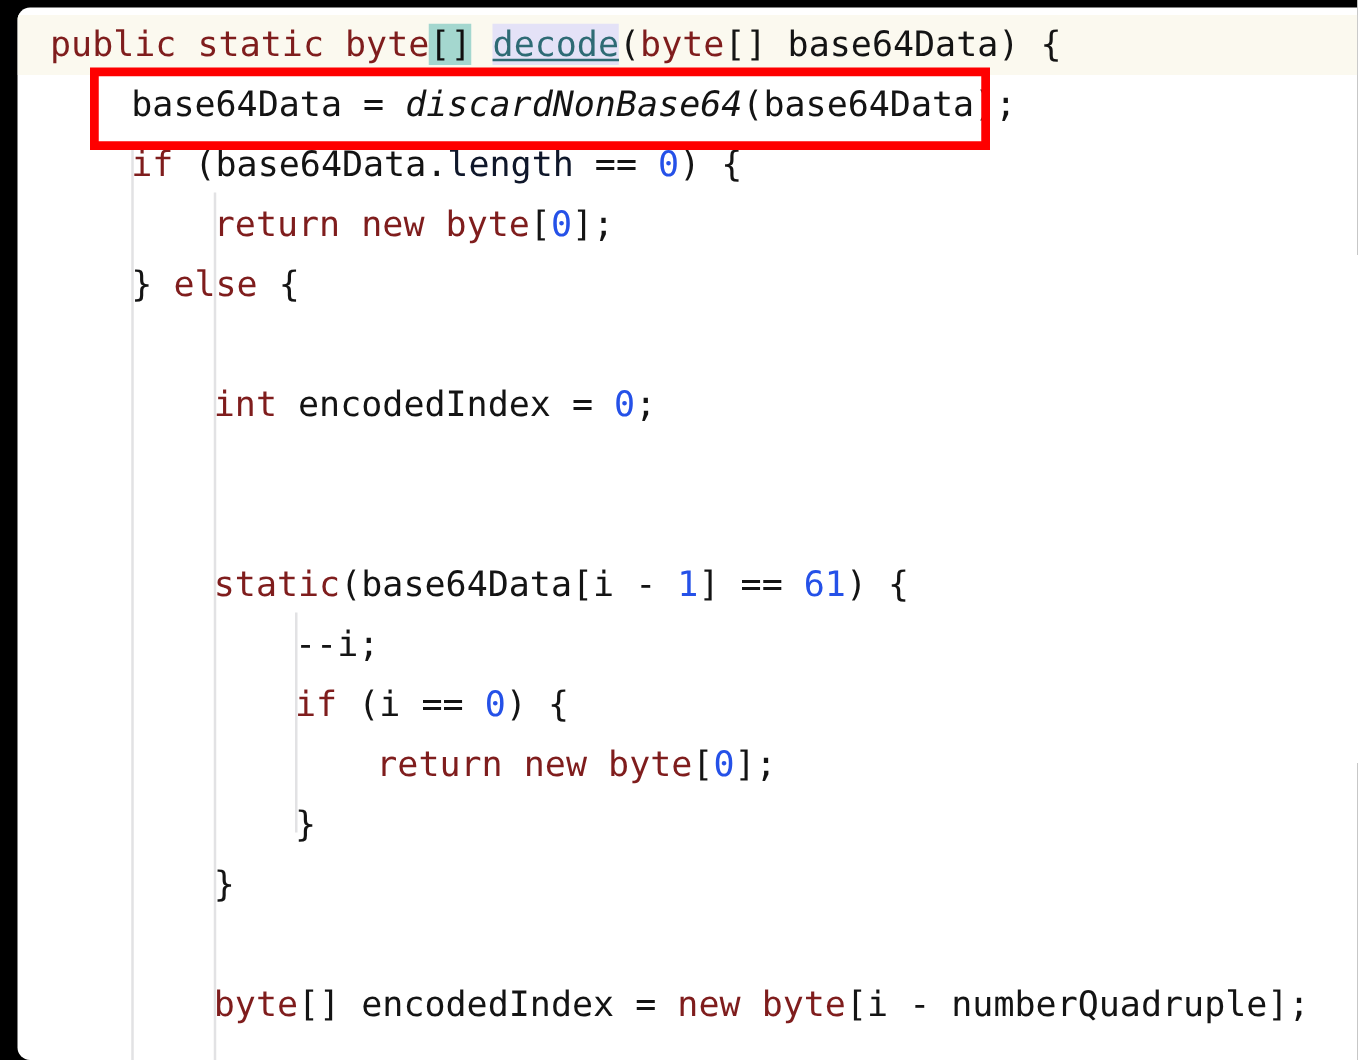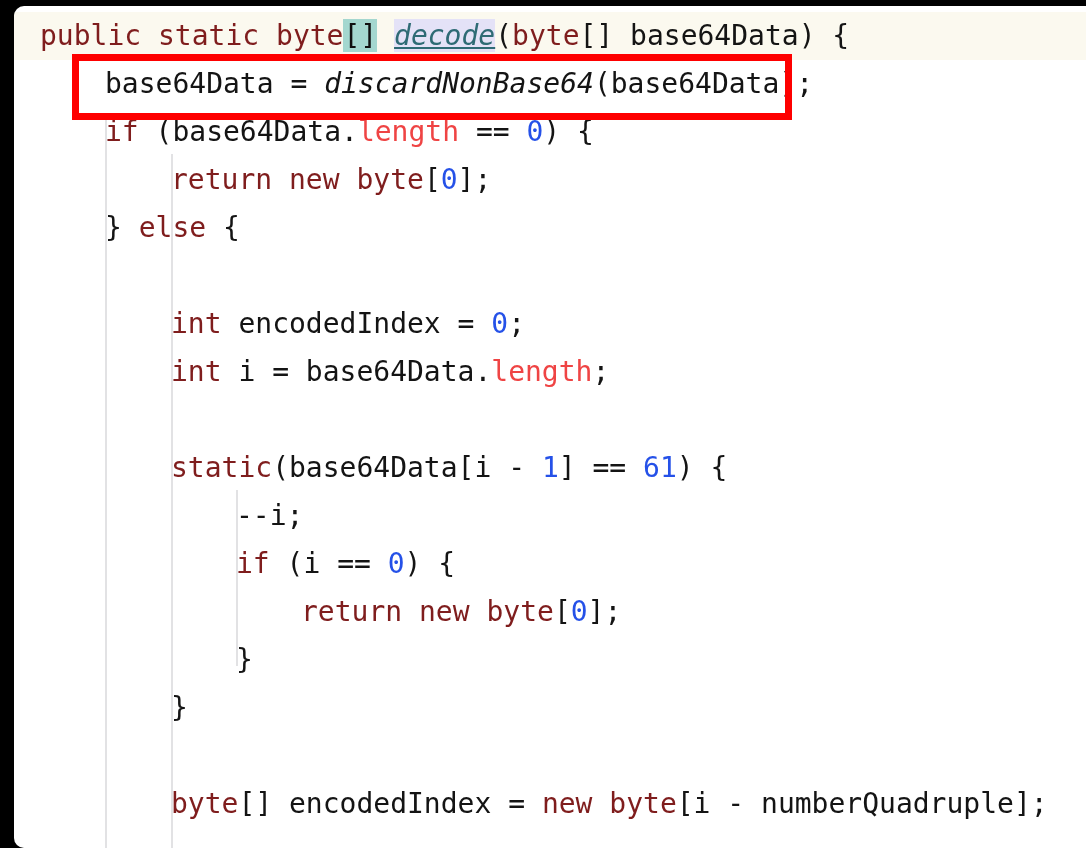--- a/index.html
+++ b/index.html
@@ -57,24 +57,24 @@
     background: #fbf9ef;
   }
   .ind0 { padding-left: 26px; }
   .ind1 { padding-left: 91px; }
   .ind2 { padding-left: 157px; }
   .ind3 { padding-left: 222px; }
   .ind4 { padding-left: 287px; }
 
   .kw   { color: #7f1d1d; }
   .num  { color: #2551e8; }
-  .fld  { color: #ef4444; }
+  .fld  { color: #0f172a; }
   .plain{ color: #141414; }
   .mth  { color: #2e6b75; text-decoration: underline; }
-  .hl-ident { background: #e4e2f7; font-style: italic; }
+  .hl-ident { background: #e4e2f7; }
   .hl-brk   { background: #a4d7cf; color:#101010; }
   .ital { font-style: italic; margin-top: 46px; }
 
   
   .box-plate {
     position: absolute;
     background: #ffffff;
   }
   .redbox {
     position: absolute;
@@ -97,21 +97,20 @@
   <div class="editor">
     <div class="code-area" id="code-area">
         <div class="guide" style="left: 91px; top: 52px; height: 790px;"></div>
         <div class="guide" style="left: 157px; top: 148px; height: 694px;"></div>
         <div class="guide" style="left: 222px; top: 484px; height: 176px;"></div>
         <div class="line ind0 line-caret" style="top: 6px;"><span class="kw">public</span><span class="plain"> </span><span class="kw">static</span><span class="plain"> </span><span class="kw">byte</span><span class="hl-brk">[]</span><span class="plain"> </span><span class="mth hl-ident">decode</span><span class="plain">(</span><span class="kw">byte</span><span class="plain">[] base64Data) {</span></div>
         <div class="line ind1" style="top: 102px;"><span class="kw">if</span><span class="plain"> (base64Data.</span><span class="fld">length</span><span class="plain"> == </span><span class="num">0</span><span class="plain">) {</span></div>
         <div class="line ind2" style="top: 150px;"><span class="kw">return</span><span class="plain"> </span><span class="kw">new</span><span class="plain"> </span><span class="kw">byte</span><span class="plain">[</span><span class="num">0</span><span class="plain">];</span></div>
         <div class="line ind1" style="top: 198px;"><span class="plain">} </span><span class="kw">else</span><span class="plain"> {</span></div>
         <div class="line ind2" style="top: 294px;"><span class="kw">int</span><span class="plain"> encodedIndex = </span><span class="num">0</span><span class="plain">;</span></div>
-        <div class="line ind2" style="top: 342px;"><span class="kw">int</span><span class="plain"> i = base64Data.</span><span class="fld">length</span><span class="plain">;</span></div>
         <div class="line ind0" style="top: 390px;"></div>
         <div class="line ind2" style="top: 438px;"><span class="kw">static</span><span class="plain">(base64Data[i - </span><span class="num">1</span><span class="plain">] == </span><span class="num">61</span><span class="plain">) {</span></div>
         <div class="line ind3" style="top: 486px;"><span class="plain">--i;</span></div>
         <div class="line ind3" style="top: 534px;"><span class="kw">if</span><span class="plain"> (i == </span><span class="num">0</span><span class="plain">) {</span></div>
         <div class="line ind4" style="top: 582px;"><span class="kw">return</span><span class="plain"> </span><span class="kw">new</span><span class="plain"> </span><span class="kw">byte</span><span class="plain">[</span><span class="num">0</span><span class="plain">];</span></div>
         <div class="line ind3" style="top: 630px;"><span class="plain">}</span></div>
         <div class="line ind2" style="top: 678px;"><span class="plain">}</span></div>
         <div class="line ind0" style="top: 726px;"></div>
         <div class="line ind2" style="top: 774px;"><span class="kw">byte</span><span class="plain">[] encodedIndex = </span><span class="kw">new</span><span class="plain"> </span><span class="kw">byte</span><span class="plain">[i - numberQuadruple];</span></div>
       </div>

